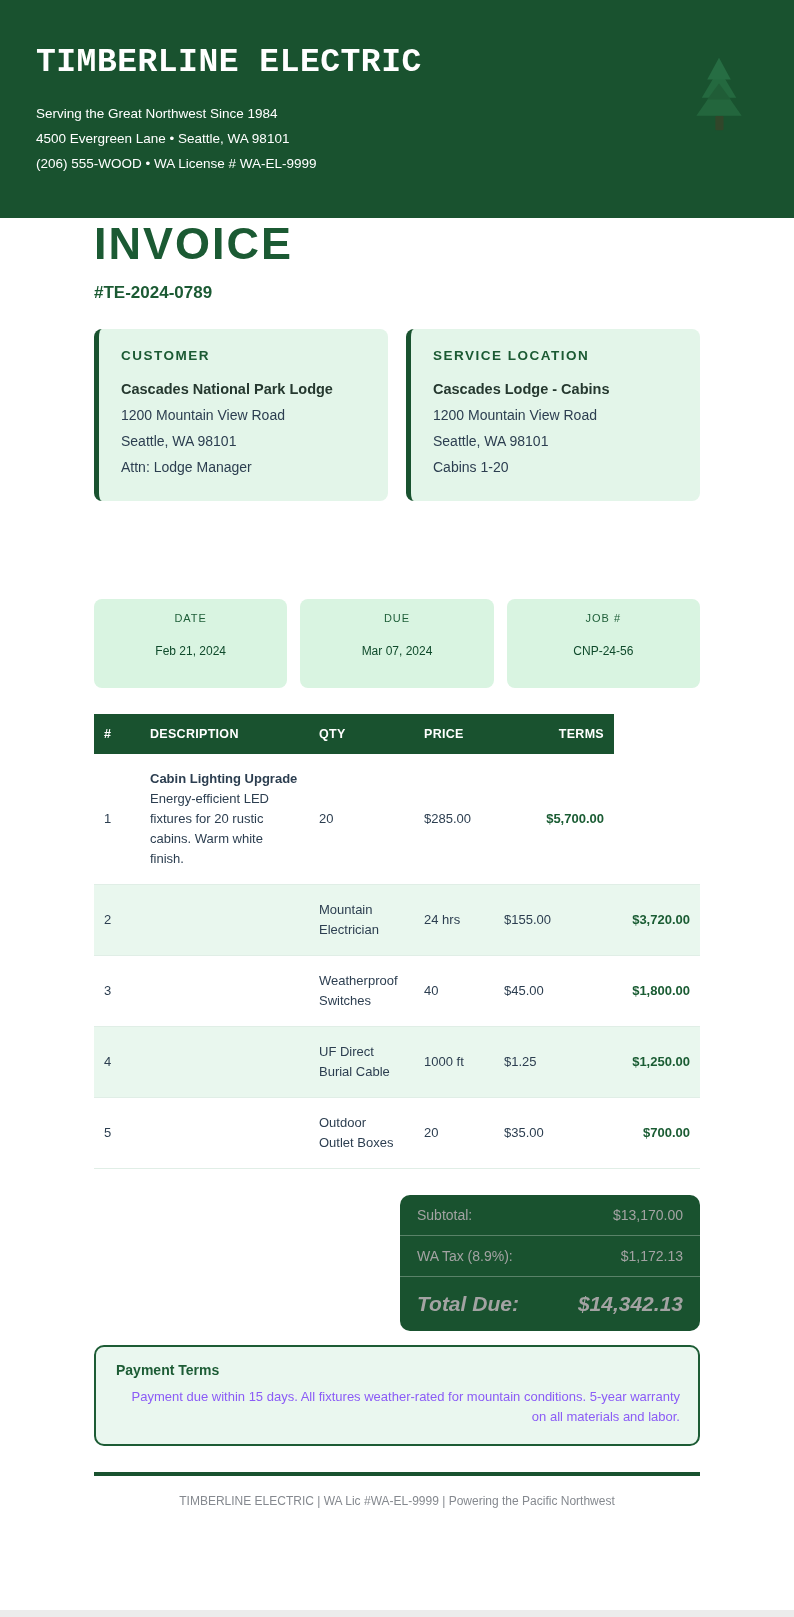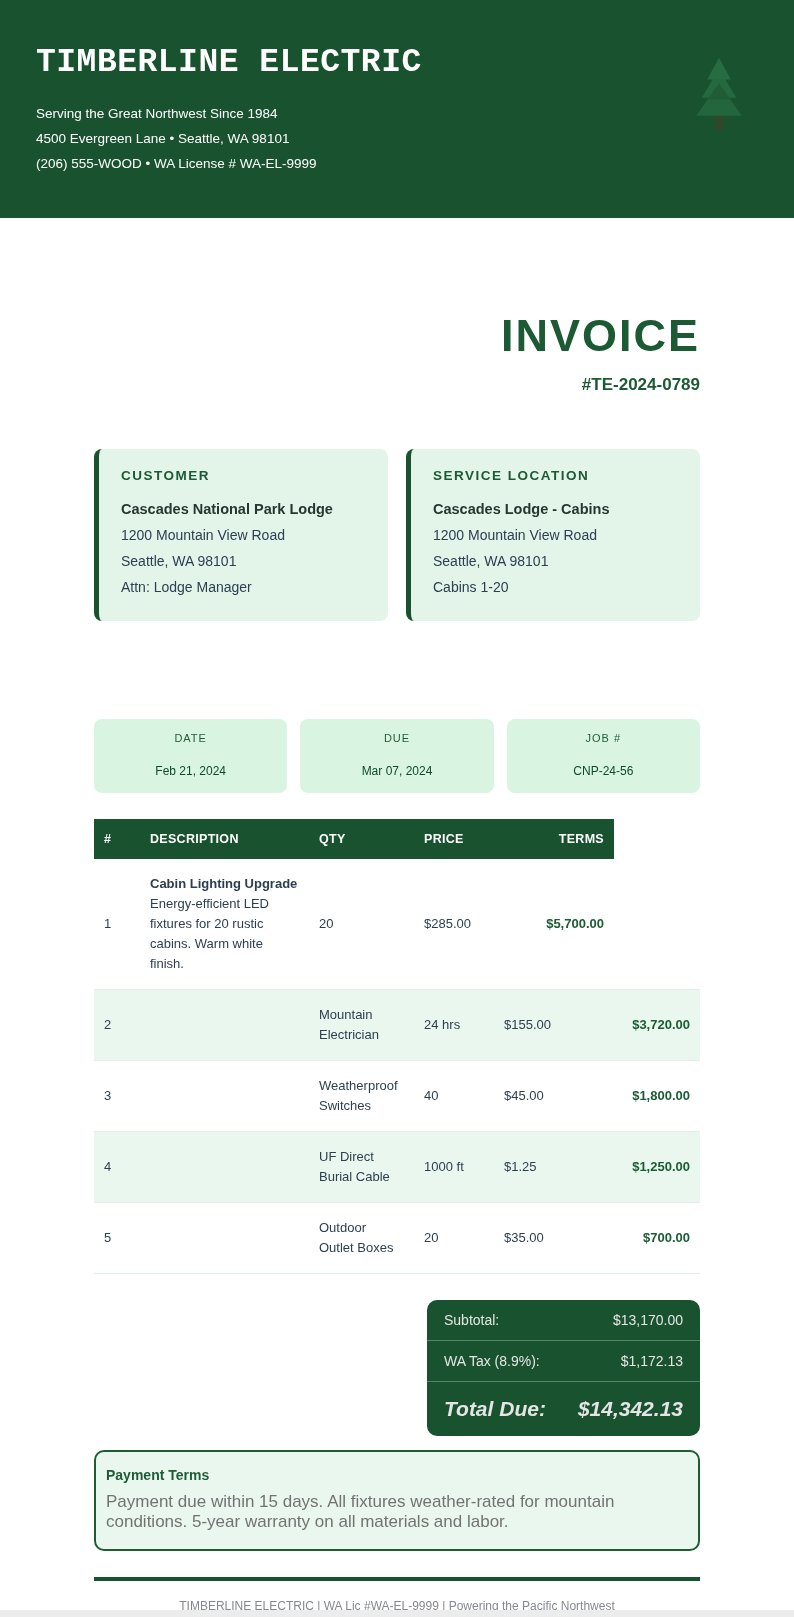--- a/index.html
+++ b/index.html
@@ -32,35 +32,35 @@
     font-weight: 400;
   }
   .tree-wrap {
     position: absolute;
     right: 46px;
     top: 56px;
     opacity: 0.5;
   }
   
   .page { padding: 0 94px; }
-  .invoice-head { margin-top: 92px; text-align: right; }
+  .invoice-head { }
   .invoice-title {
     font-size: 45px;
     font-weight: bold;
     letter-spacing: 2px;
     color: #1b5a33;
   }
   .invoice-number {
     margin-top: 13px;
     font-size: 17px;
     font-weight: bold;
     color: #1b5a33;
   }
   
-  .cards { display: flex; gap: 18px; margin-top: 54px; }
+  .cards { display: flex; gap: 18px; margin-top: 26px; }
   .card {
     flex: 1;
     background: #e3f5e9;
     border-left: 5px solid #19522f;
     border-radius: 8px;
     padding: 19px 22px 21px 22px;
   }
   .card-title {
     color: #1b5a33;
     font-weight: bold;
@@ -70,21 +70,21 @@
   }
   .card-name { font-weight: bold; font-size: 14.5px; line-height: 26px; color: #25382f; }
   .card-line { font-size: 14px; line-height: 26px; color: #2c3e50; }
   
   .meta-row { display: flex; gap: 13px; margin-top: 98px; }
   .meta-box {
     flex: 1;
     background: #d9f4e1;
     border-radius: 8px;
     text-align: center;
-    padding: 13px 6px 15px 6px;
+    padding: 13px 6px 30px 6px;
   }
   .meta-label { font-size: 11px; letter-spacing: 1px; color: #1e5e38; }
   .meta-value { margin-top: 20px; font-size: 12px; font-weight: normal; color: #0f4a2b; }
   
   table { width: 100%; border-collapse: collapse; table-layout: fixed; margin-top: 26px; }
   th {
     background: #19522f;
     color: #ffffff;
     text-align: left;
     font-size: 12.5px;
@@ -100,25 +100,25 @@
     line-height: 20px;
     color: #2c3e50;
     vertical-align: middle;
   }
   tbody tr { border-bottom: 1px solid #e0eee6; }
   tbody tr:nth-child(even) { background: #e9f7ee; }
   td.cell-total { text-align: right; font-weight: bold; color: #1a5c33; }
   .item-name { font-weight: bold; }
   
   .totals {
-    width: 273px;
+    width: 300px;
     margin-left: auto;
     margin-top: 26px;
     background: #19522f;
-    color: #e5e5e5;
+    color: #a3a3a3;
     border-radius: 10px;
     overflow: hidden;
   }
   .totals-row {
     display: flex;
     justify-content: space-between;
     padding: 12px 17px;
     font-size: 14px;
     border-bottom: 1px solid rgba(255,255,255,0.28);
   }
@@ -128,24 +128,24 @@
     padding: 15px 17px;
     border-bottom: none;
     font-style: italic;
   }
   
   .payment {
     margin-top: 14px;
     border: 2px solid #1d5c35;
     background: #eaf7ef;
     border-radius: 10px;
-    padding: 15px 18px 17px 10px;
+    padding: 15px 18px 17px 20px;
   }
   .payment-title { color: #1d5c35; font-weight: bold; font-size: 14px; margin-bottom: 9px; }
-  .payment-text { color: #737373; font-size: 17px; line-height: 20px; }
+  .payment-text { color: #8b5cf6; font-size: 13px; line-height: 20px; text-align: right; }
   
   .footer-rule { margin-top: 26px; border-top: 4px solid #19522f; }
   .footer-text { margin-top: 18px; text-align: center; color: #85898f; font-size: 12px; }
   .bottom-edge { position: absolute; left: 0; right: 0; bottom: 0; height: 7px; background: #ececec; }
 </style>
 </head>
 <body>
 
 <header class="top-banner">
   <div class="company-name">TIMBERLINE ELECTRIC</div>

